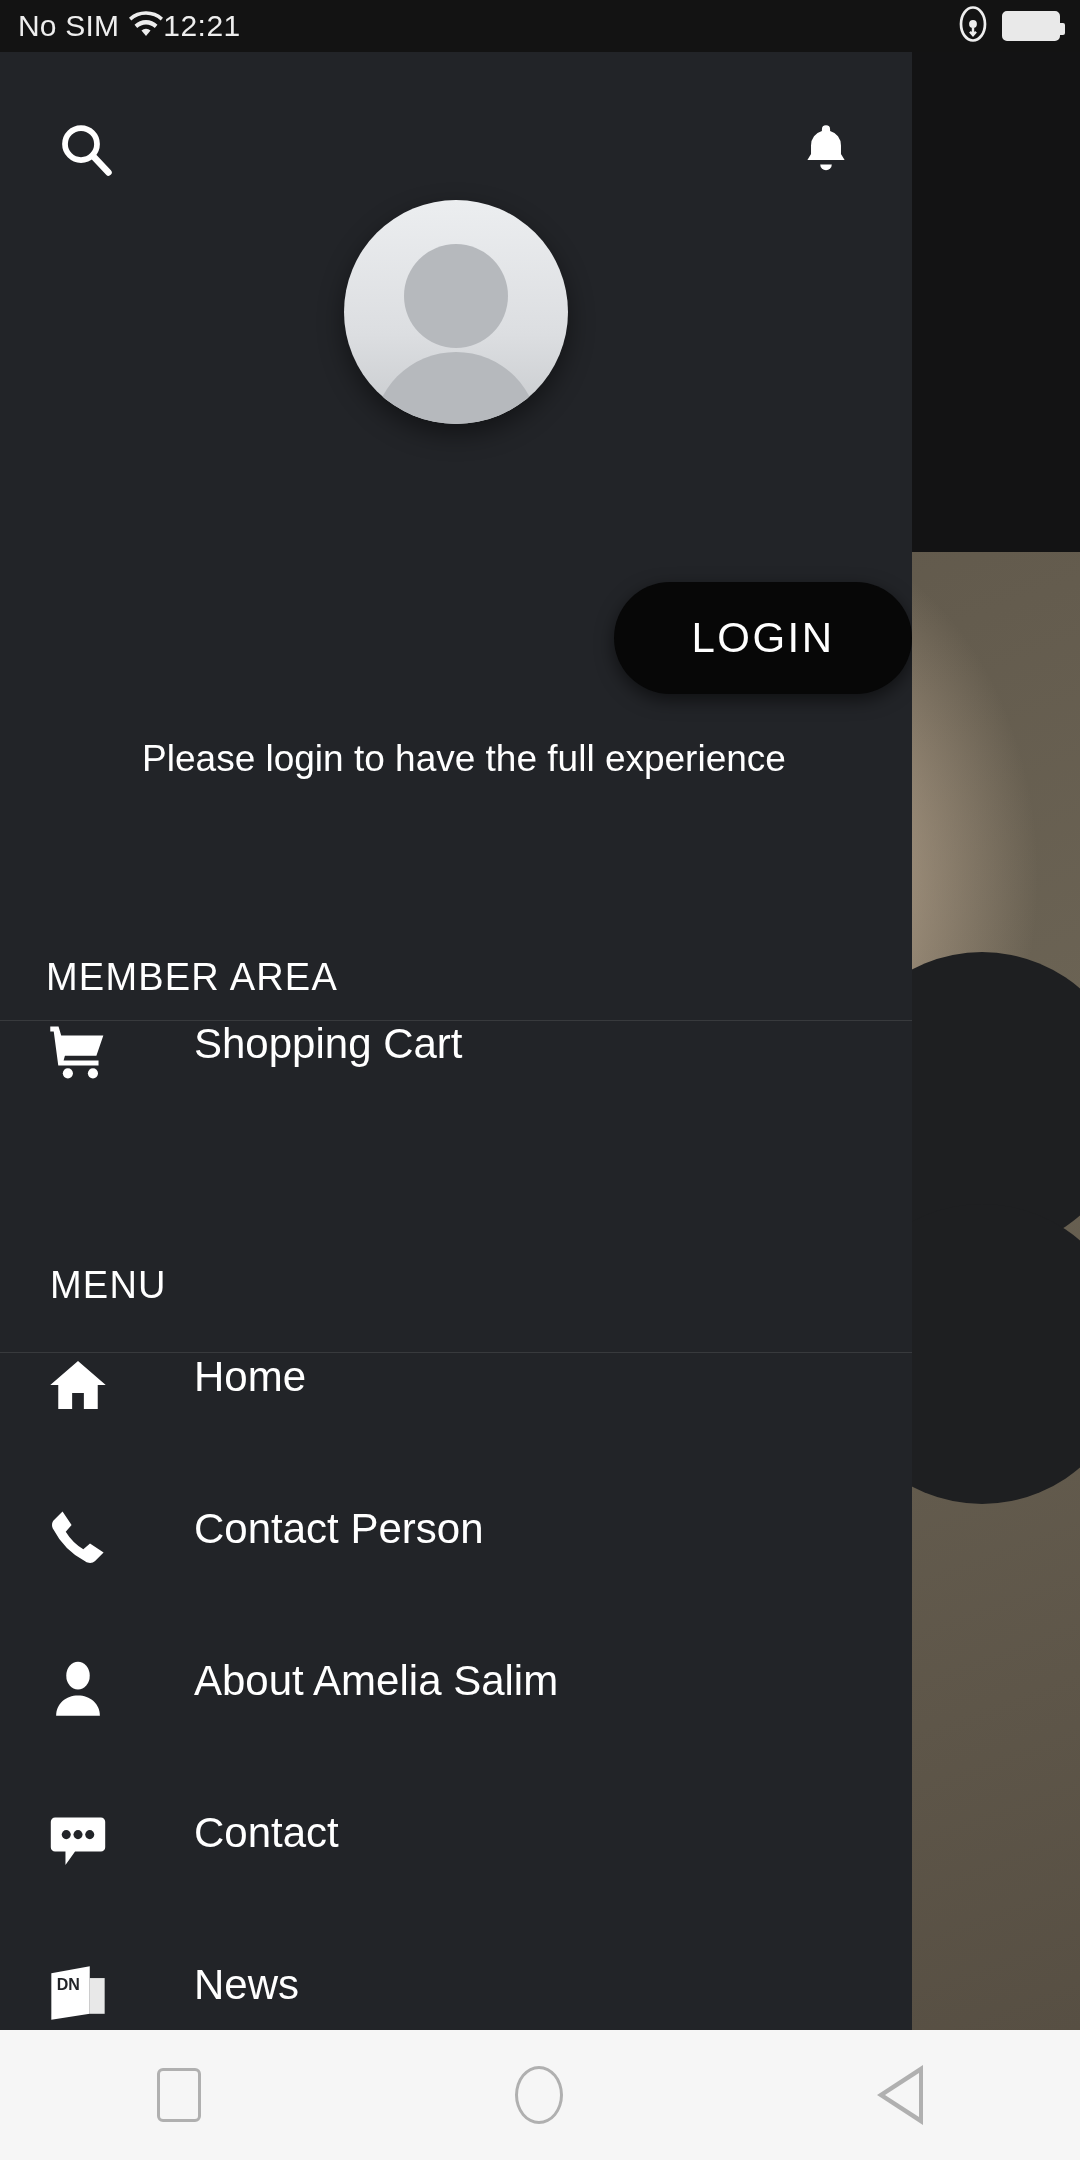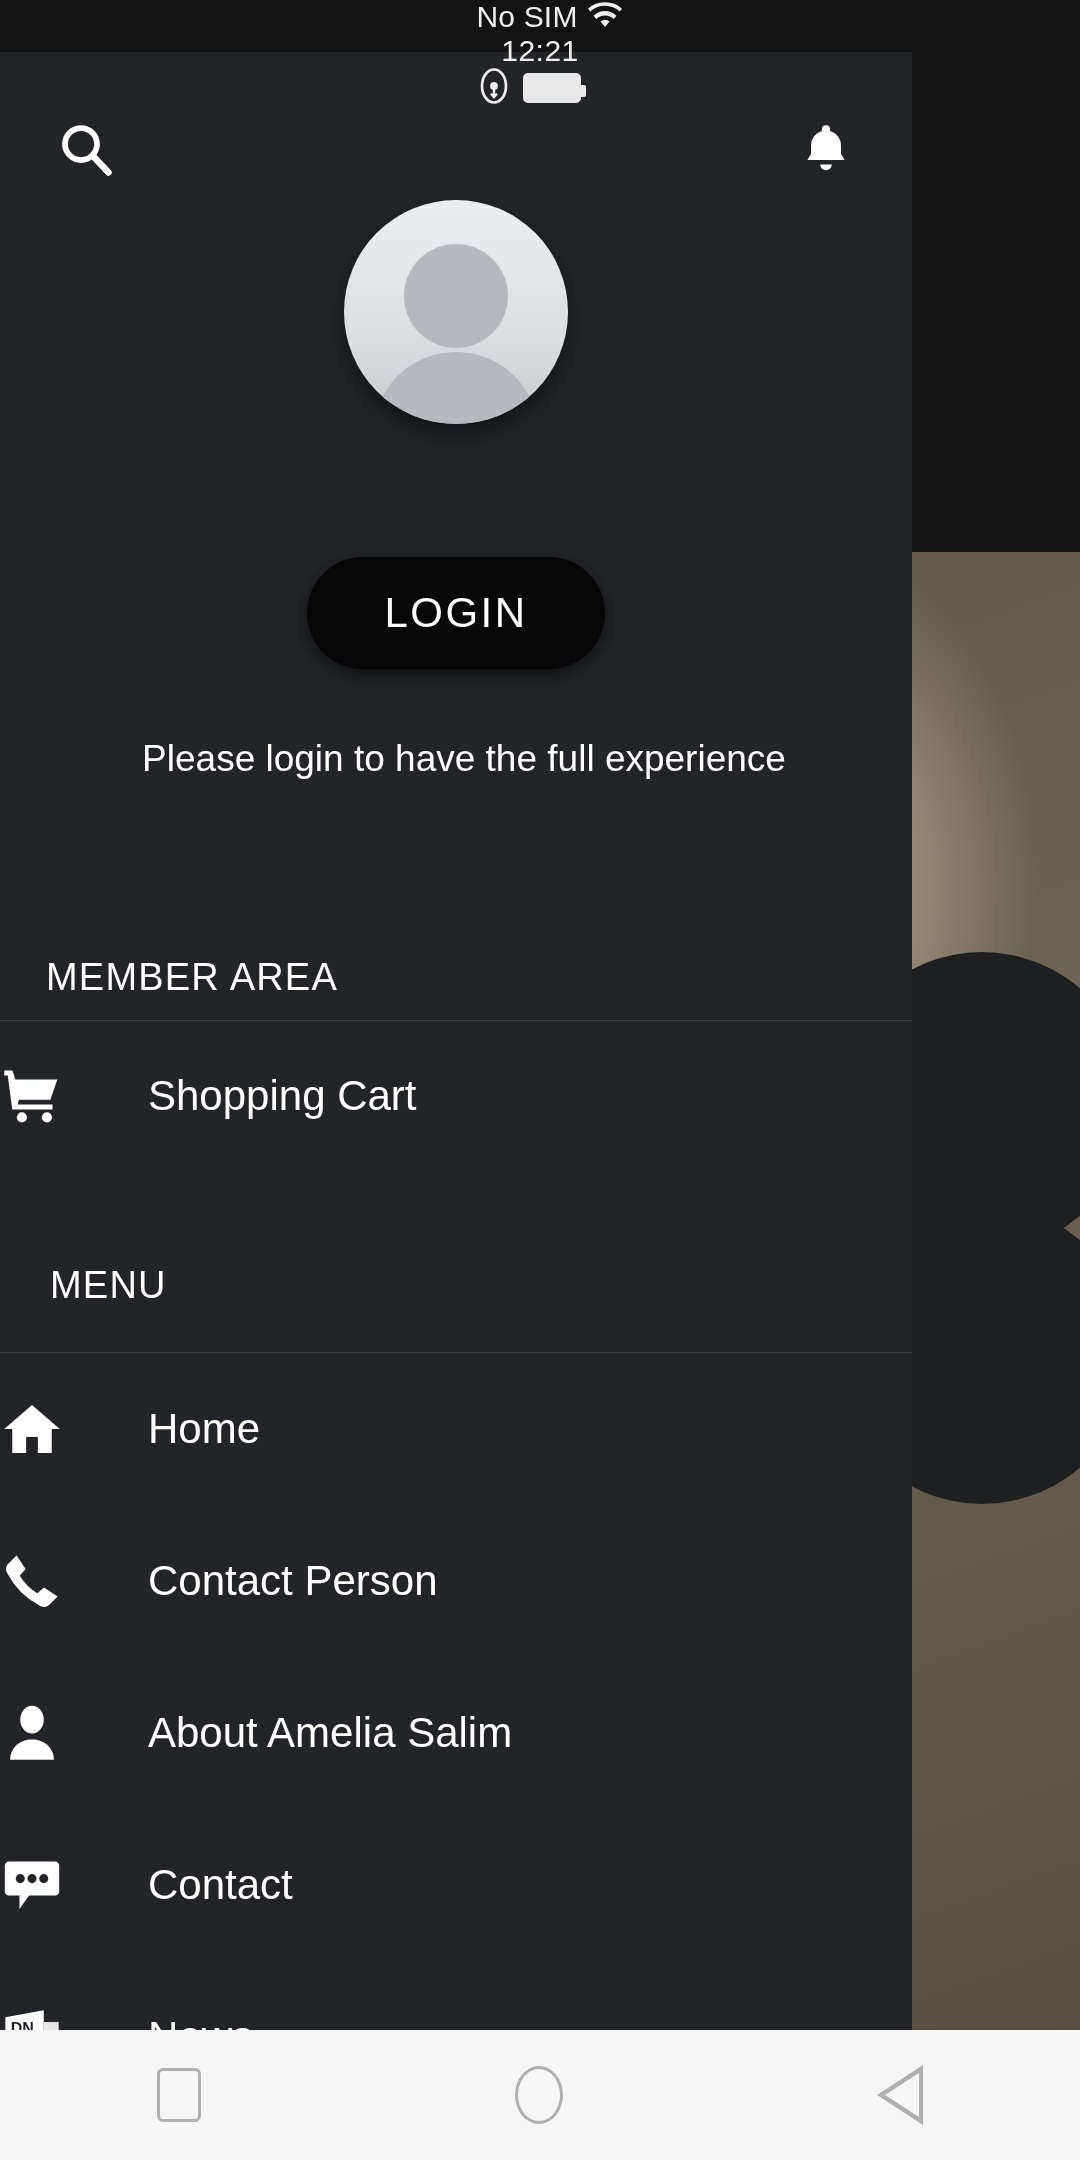--- a/index.html
+++ b/index.html
@@ -8,21 +8,21 @@
     background:#000;
     font-family:"Liberation Sans", sans-serif;
     overflow:hidden;
   }
   #screen { position:relative; width:1080px; height:2160px; overflow:hidden; }
 
   
   #statusbar {
     position:absolute; top:0; left:0; width:1080px; height:52px;
     background:#131313; color:#e9e9e9;
-    display:flex; align-items:center; z-index:60;flex-direction:column;
+    display:flex; align-items:center; z-index:60;
   }
   .sb-left { display:flex; align-items:center; gap:10px; padding-left:18px; flex:0 0 auto; }
   .sb-nosim { font-size:30px; letter-spacing:0.2px; color:#eeeeee; }
   .sb-center { flex:1; text-align:left; font-size:30px; color:#eeeeee; letter-spacing:0.5px; }
   .sb-right { display:flex; align-items:center; gap:14px; padding-right:20px; flex:0 0 auto; }
   .battery {
     width:58px; height:30px; border:3px solid #e9e9e9; border-radius:5px;
     position:relative; background:#e9e9e9;
   }
   .battery:after {
@@ -82,21 +82,21 @@
   }
   #avatar-head {
     position:absolute; width:104px; height:104px; border-radius:50%;
     background:#b6b9bd; left:60px; top:44px;
   }
   #avatar-body {
     position:absolute; width:166px; height:120px; left:29px; top:152px;
     background:#b6b9bd; border-radius:90px 90px 0 0;
   }
 
-  #login-wrap { position:absolute; top:505px; left:0; right:0; display:flex; justify-content:center; }
+  #login-wrap { position:absolute; top:530px; left:0; right:0; display:flex; justify-content:flex-end; }
   #login-btn {
     background:#070707; color:#ffffff; border:none;
     width:298px; height:112px; border-radius:60px;
     font-size:42px; letter-spacing:2.5px;
     font-family:"Liberation Sans", sans-serif;
     box-shadow:0 6px 18px rgba(0,0,0,0.55);
     cursor:pointer;
   }
   #login-hint {
     position:absolute; top:686px; left:16px; right:0; text-align:center;
@@ -109,22 +109,22 @@
   }
   #member-label { position:absolute; top:904px; left:0; }
   .divider { height:1px; background:rgba(255,255,255,0.10); }
 
   #member-divider { position:absolute; top:968px; left:0; width:912px; }
   #cart-row { position:absolute; top:968px; left:0; width:912px; }
   #menu-label { position:absolute; top:1212px; left:4px; }
   #menu-divider { position:absolute; top:1300px; left:0; width:912px; }
 
   .nav-row {
-    display:flex; align-items:center; height:152px;
-    cursor:pointer;
+    display:flex; align-items:flex-start; height:152px;
+    padding-left:46px; cursor:pointer;
   }
   .nav-icon {
     width:108px; flex:0 0 108px; display:flex; align-items:center; justify-content:flex-start;
   }
   .nav-label { color:#ffffff; font-size:42px; margin-left:40px; }
 
   #menu-list { position:absolute; top:1301px; left:0; width:1004px; }
 
   
   #navbar {

